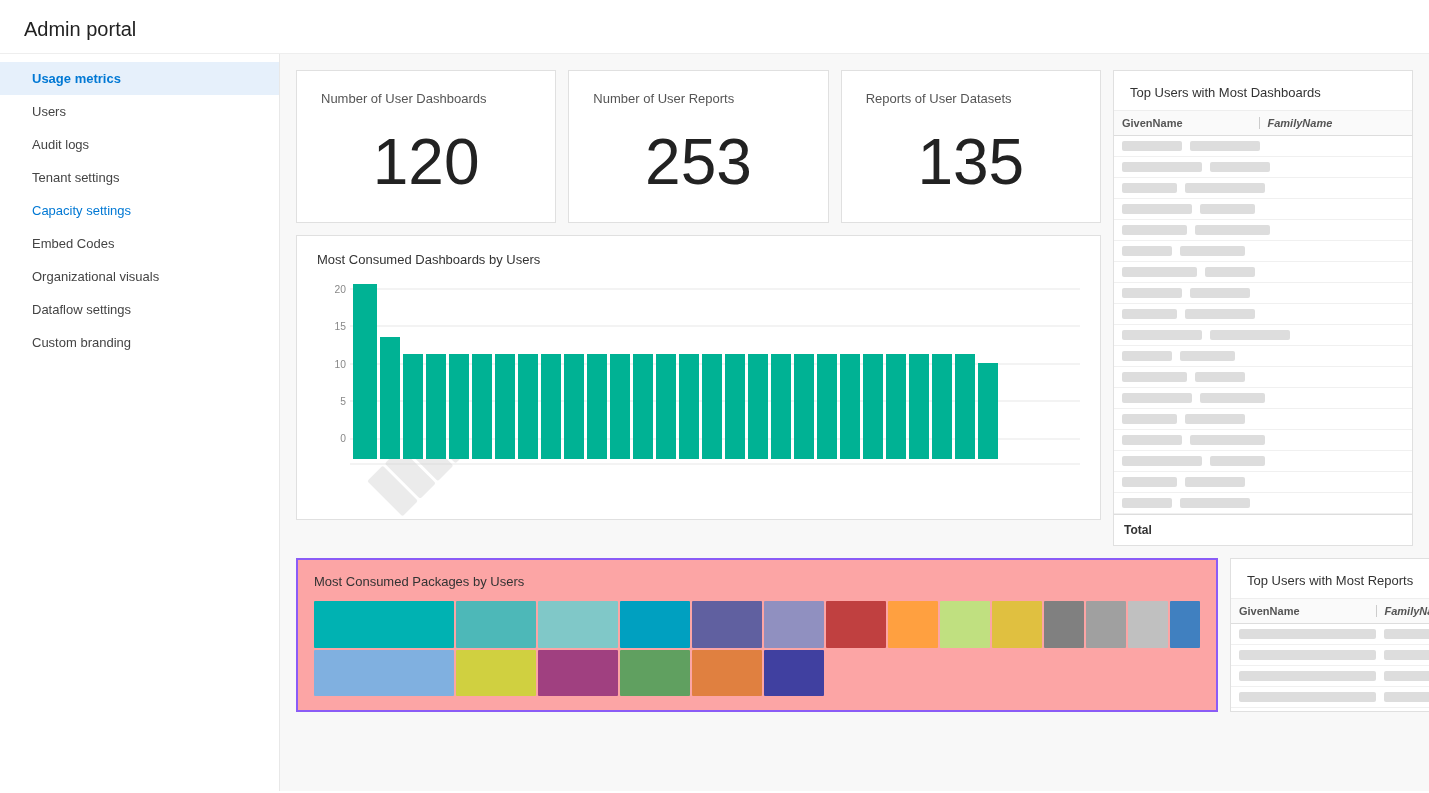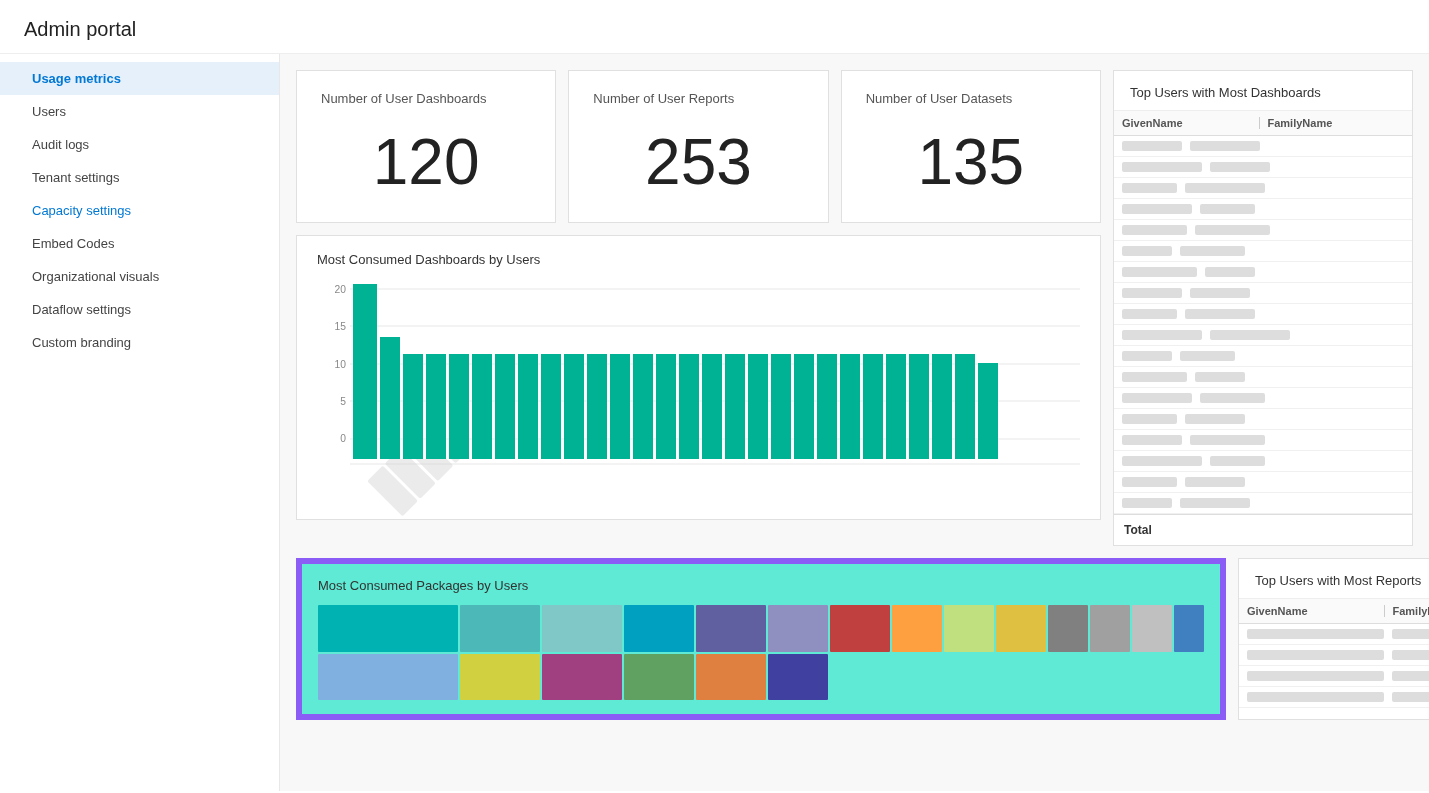--- a/index.html
+++ b/index.html
@@ -148,20 +148,21 @@
       font-size: 11px;
       color: #555;
       font-weight: 600;
     }
 
     .table-header-col:first-child { flex: 1; }
     .table-header-col:last-child {
       flex: 1;
       border-left: 1px solid #ccc;
       padding-left: 8px;
+      font-style: italic;
     }
 
     .table-rows {
       flex: 1;
       overflow-y: auto;
     }
 
     .table-row {
       display: flex;
       padding: 5px 8px;
@@ -188,22 +189,22 @@
     }
 
     
     .bottom-row {
       display: flex;
       gap: 12px;
     }
 
     .packages-card {
       flex: 1;
-      background: #5eead4;
-      border: 6px solid #8b5cf6;
+      background: #fca5a5;
+      border: 2px solid #8b5cf6;
       padding: 14px 16px;
     }
 
     .right-panel-bottom {
       width: 300px;
       min-width: 300px;
       background: #fff;
       border: 1px solid #e0e0e0;
       display: flex;
       flex-direction: column;
@@ -265,21 +266,21 @@
         <div class="metric-cards-row">
           <div class="metric-card">
             <div class="label">Number of User Dashboards</div>
             <div class="value">120</div>
           </div>
           <div class="metric-card">
             <div class="label">Number of User Reports</div>
             <div class="value">253</div>
           </div>
           <div class="metric-card">
-            <div class="label">Number of User Datasets</div>
+            <div class="label">Reports of User Datasets</div>
             <div class="value">135</div>
           </div>
         </div>
 
         <div class="chart-card">
           <div class="chart-title">Most Consumed Dashboards by Users</div>
           <div class="bar-chart-container">
             <svg class="bar-chart-svg" viewBox="0 0 740 200" preserveAspectRatio="none">
 
               <line x1="32" y1="10" x2="740" y2="10" class="y-axis-line"></line>

